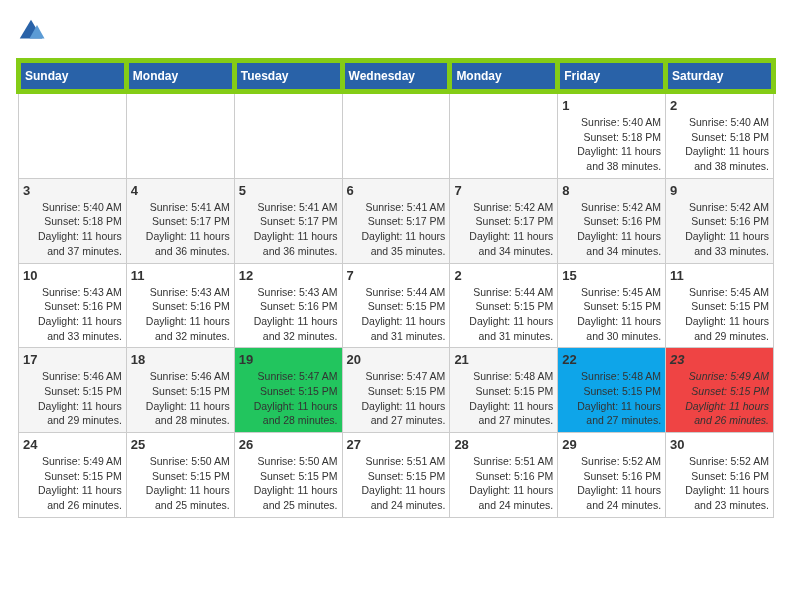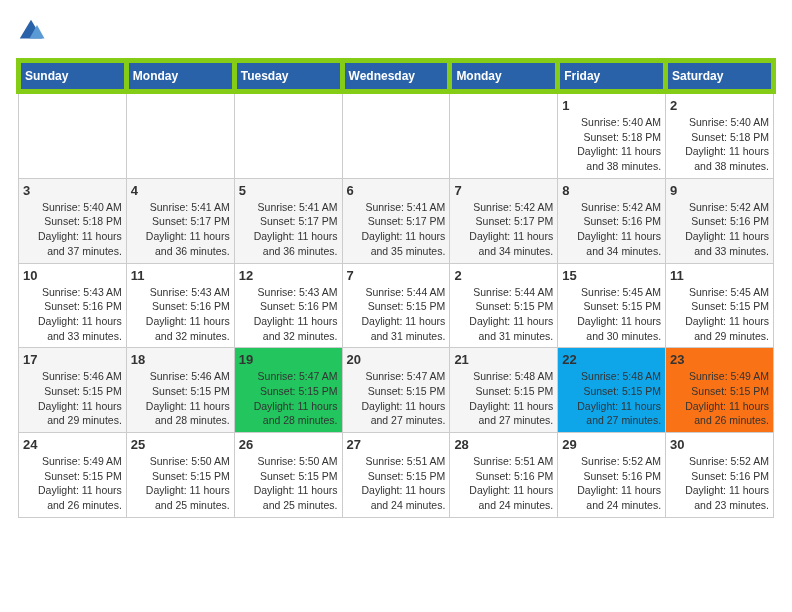--- a/index.html
+++ b/index.html
@@ -212,21 +212,21 @@
           <div class="day-info">Sunrise: 5:47 AM<br>Sunset: 5:15 PM<br>Daylight: 11 hours and 27 minutes.</div>
         </td>
         <td style="background: rgb(245, 245, 245);">
           <span class="day-number">21</span>
           <div class="day-info">Sunrise: 5:48 AM<br>Sunset: 5:15 PM<br>Daylight: 11 hours and 27 minutes.</div>
         </td>
         <td style="background: #0ea5e9;">
           <span class="day-number">22</span>
           <div class="day-info">Sunrise: 5:48 AM<br>Sunset: 5:15 PM<br>Daylight: 11 hours and 27 minutes.</div>
         </td>
-        <td style="background: #f97316;">
+        <td style="background: #ef4444; font-style: italic;">
           <span class="day-number">23</span>
           <div class="day-info">Sunrise: 5:49 AM<br>Sunset: 5:15 PM<br>Daylight: 11 hours and 26 minutes.</div>
         </td>
       </tr>
       <tr>
         <td>
           <span class="day-number">24</span>
           <div class="day-info">Sunrise: 5:49 AM<br>Sunset: 5:15 PM<br>Daylight: 11 hours and 26 minutes.</div>
         </td>
         <td>

